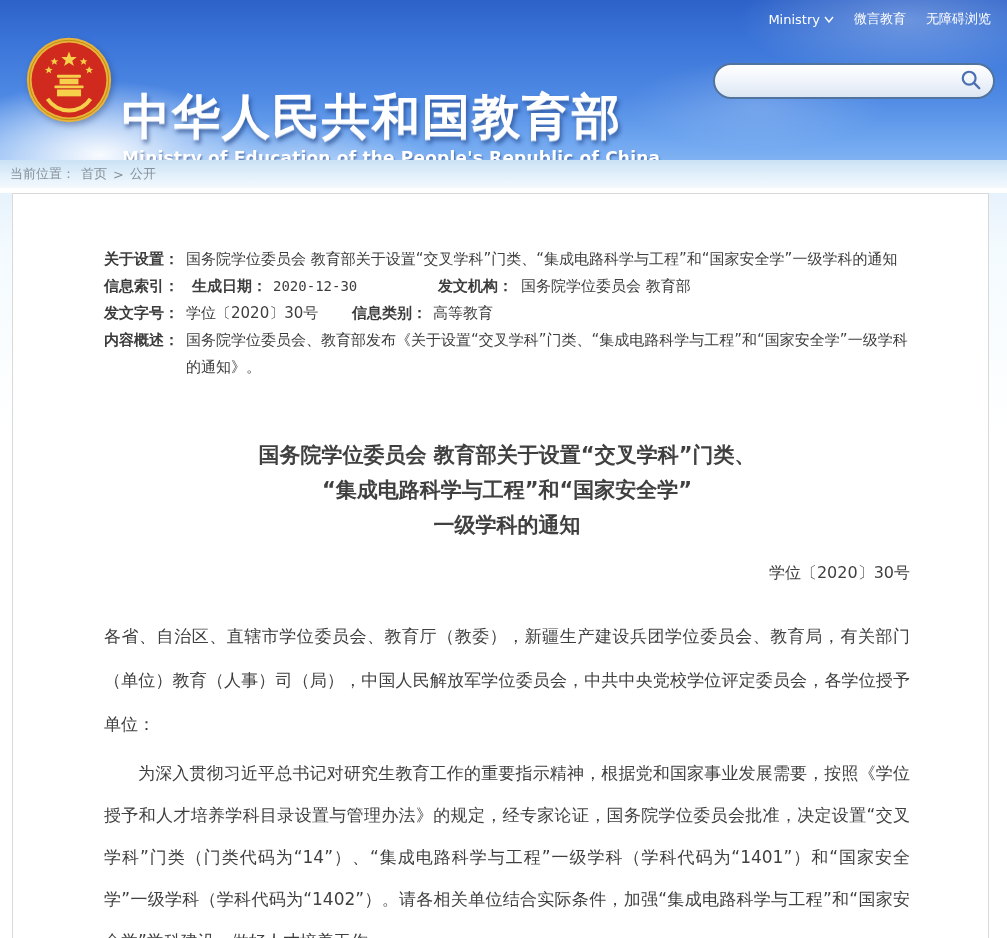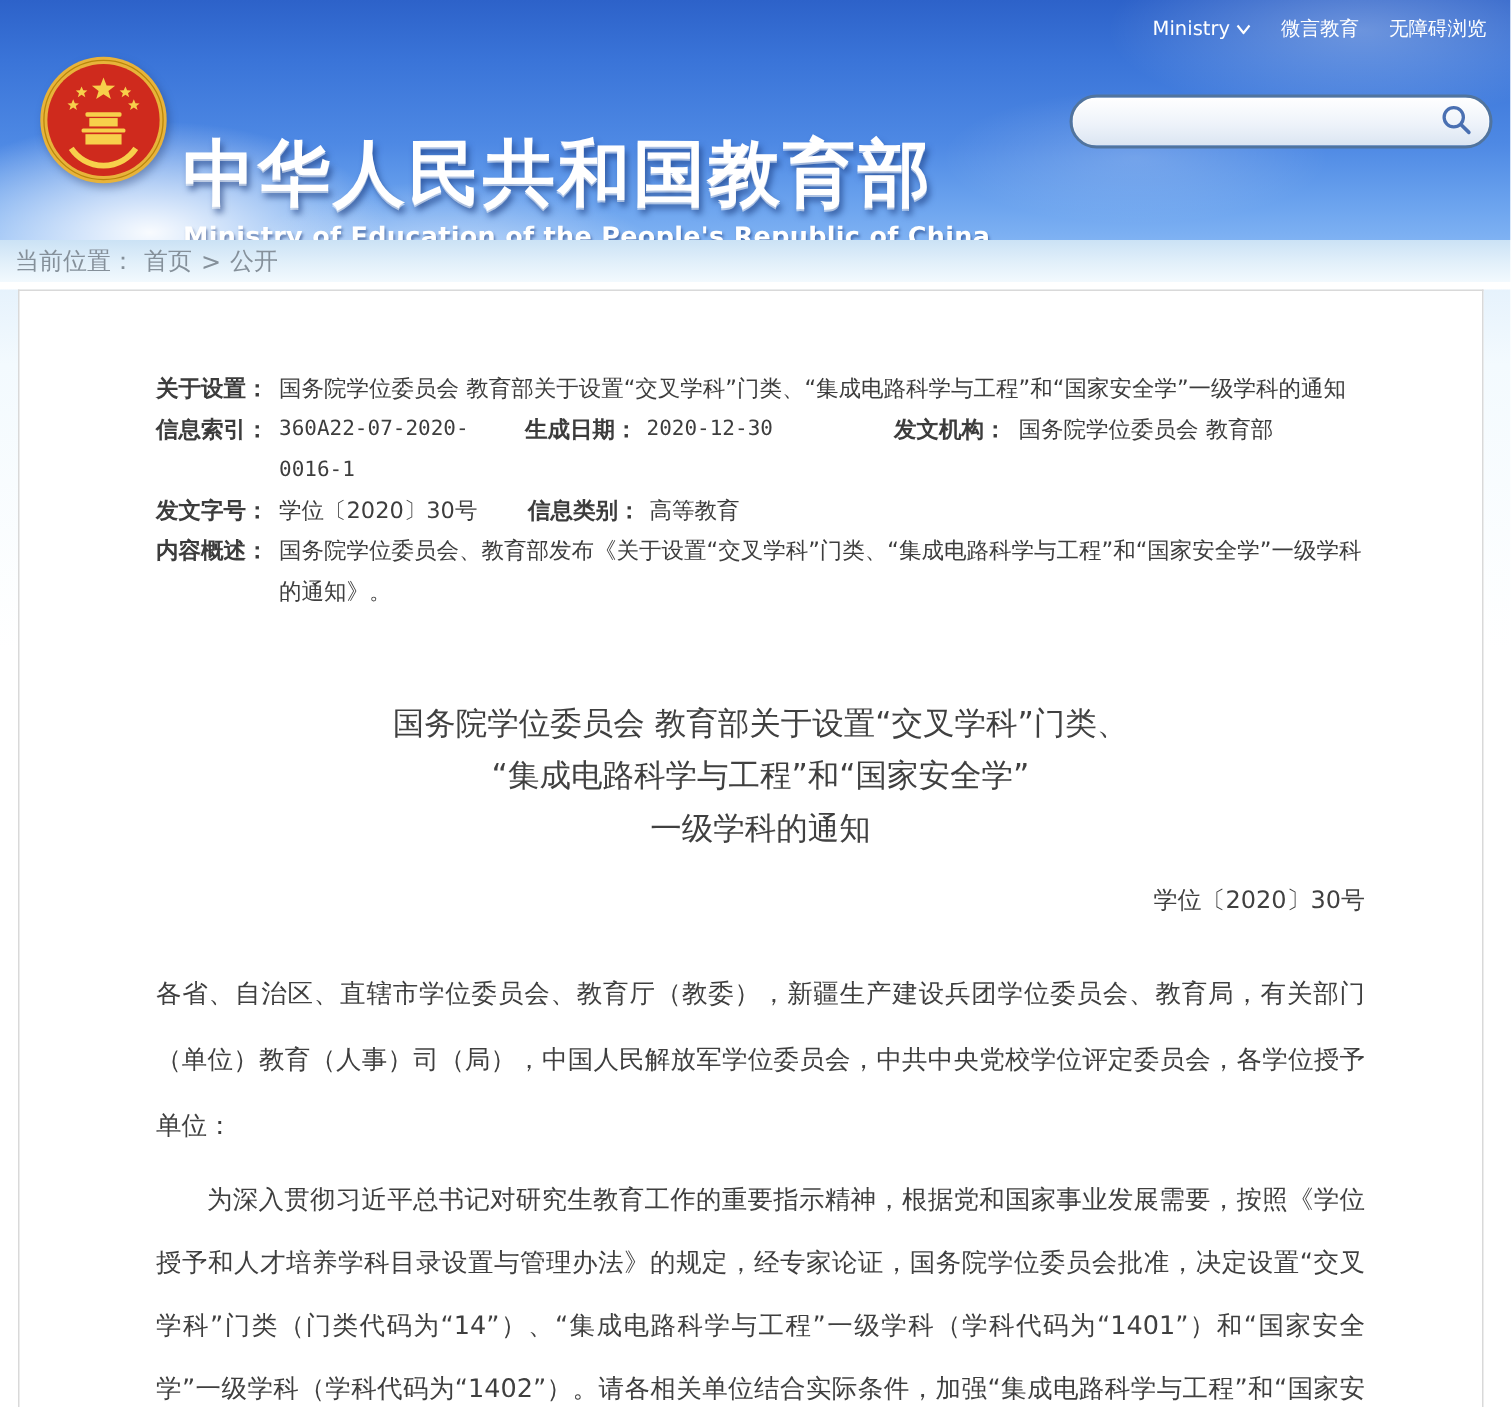--- a/index.html
+++ b/index.html
@@ -34,42 +34,42 @@
 
   .searchbox { position:absolute; right:12px; top:63px; width:282px; height:36px; z-index:5;
     border:2px solid #51749e; border-radius:18px; display:flex; align-items:center;
     padding:0 10px 0 16px; background:linear-gradient(180deg,#ffffff 0%,#eef3fa 55%,#dbe5f2 100%);
     box-shadow:inset 0 1px 2px rgba(255,255,255,.9); }
   .searchbox input { flex:1; border:none; outline:none; background:transparent; font-size:14px; color:#333; }
   .search-btn { width:24px; height:24px; border:none; background:transparent; cursor:pointer; padding:0; }
 
   
   .breadcrumb { width:1007px; height:28px; display:flex; align-items:center; gap:6px;
-    padding-left:10px; font-size:16px; color:#85909a;
+    padding-left:10px; font-size:13px; color:#85909a;
     background:linear-gradient(180deg,#cbe2f5 0%,#e2f0fa 55%,#f2f9fe 100%); }
   .breadcrumb .crumb-link { color:#85909a; cursor:pointer; text-decoration:none; }
 
   
   .page-body { width:1007px; height:750px;
     background:linear-gradient(180deg,#e6f2fc 0px,#f3fafe 50px,#ffffff 240px); }
   .panel { margin-left:12px; margin-top:5px; width:977px; height:745px; background:#fff;
     border:1px solid #d9d9d9; border-bottom:none; overflow:hidden; }
   .panel-inner { padding:52px 78px 0 91px; color:#404040; }
 
   
   .meta { font-size:15px; line-height:27px; color:#3d3d3d; }
   .meta-row { display:flex; }
   .lbl { font-weight:bold; color:#3c3c3c; flex:none; }
   .w82 { width:82px; } .w87 { width:87px;text-align:center; } .w83 { width:83px; }
   .v158 { width:158px; flex:none; } .v165 { width:165px; flex:none; } .v160 { width:160px; flex:none; }
   .vflex { flex:1; min-width:0; }
   .mono { font-family:"DejaVu Sans Mono","Liberation Mono",monospace; font-size:14px; }
 
   
-  .doc-title { margin-top:57px; text-align:center; font-size:21px; font-weight:normal;
+  .doc-title { margin-top:57px; text-align:center; font-size:21px; font-weight:bold;
     color:#404040; line-height:35px; }
   .doc-no { margin-top:20px; text-align:right; font-size:16px; color:#404040; }
   .para { font-size:17px; color:#3f3f3f; text-align:justify; }
   .p1 { margin-top:30px; line-height:44px; }
   .p2 { margin-top:6px; line-height:42px; text-indent:2em; }
 </style>
 </head>
 <body>
 
 <div class="header">
@@ -133,21 +133,20 @@
   <div class="panel">
     <div class="panel-inner">
 
       <div class="meta">
         <div class="meta-row">
           <span class="lbl w82">关于设置：</span>
           <span class="vflex">国务院学位委员会 教育部关于设置“交叉学科”门类、“集成电路科学与工程”和“国家安全学”一级学科的通知</span>
         </div>
         <div class="meta-row">
           <span class="lbl w82">信息索引：</span>
-          <span class="v158 mono">360A22-07-2020-0016-1</span>
           <span class="lbl w87">生成日期：</span>
           <span class="v165 mono">2020-12-30</span>
           <span class="lbl w83">发文机构：</span>
           <span class="vflex">国务院学位委员会 教育部</span>
         </div>
         <div class="meta-row">
           <span class="lbl w82">发文字号：</span>
           <span class="v160">学位〔2020〕30号</span>
           <span class="lbl w87">信息类别：</span>
           <span class="vflex">高等教育</span>

